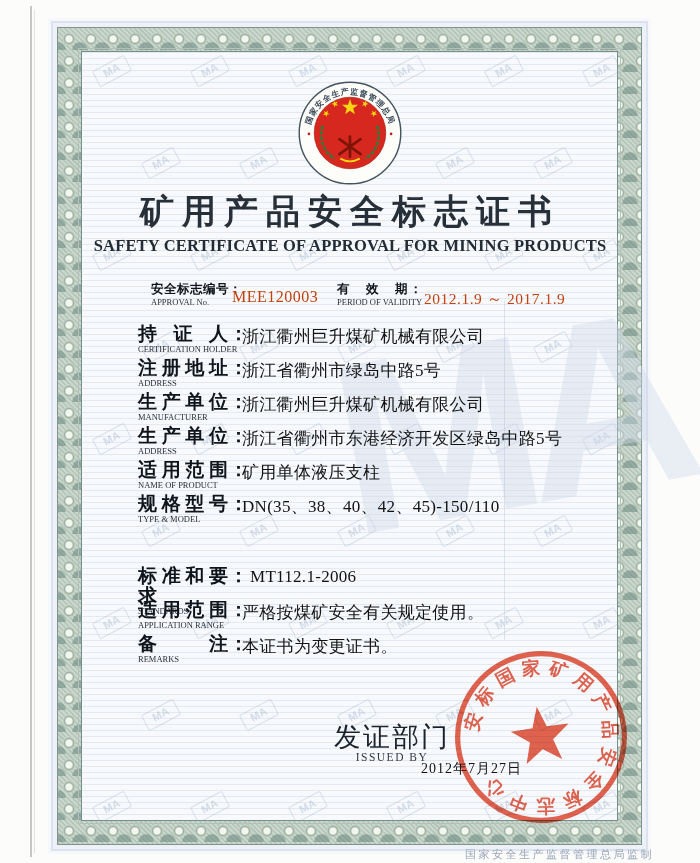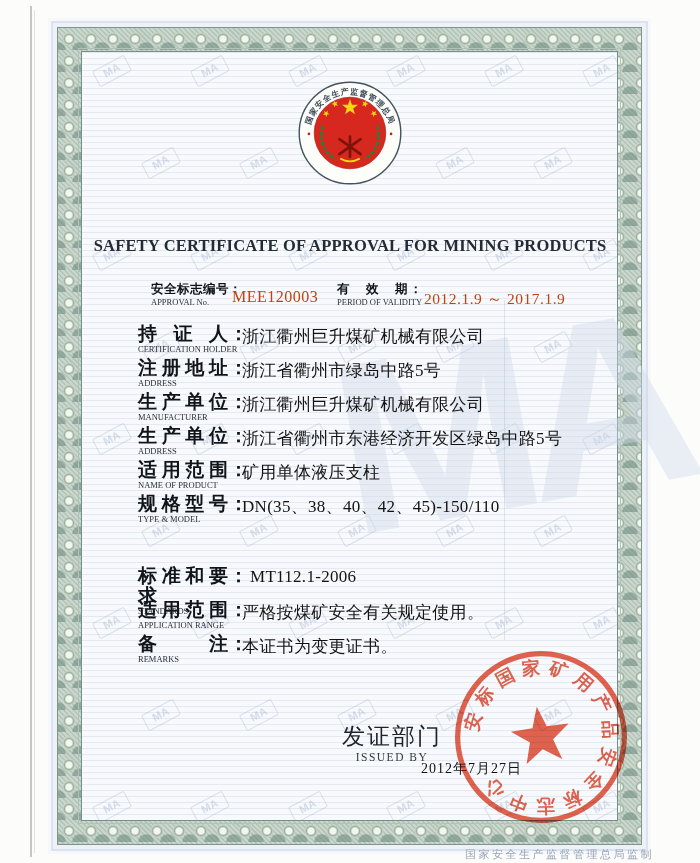--- a/index.html
+++ b/index.html
@@ -48,21 +48,21 @@
   .f-gap{margin-top:40px;}
   .f-label{width:90px;}
   .f-cn{display:block;width:90px;font-size:19px;font-weight:bold;color:#10151b;
       line-height:20px;text-align:justify;text-align-last:justify;}
   .f-colon{position:absolute;left:91px;top:0;font-size:19px;font-weight:bold;color:#10151b;line-height:20px;}
   .f-en{display:block;font-size:8.5px;color:#2c3139;line-height:10px;letter-spacing:0;}
   .f-val{position:absolute;left:104px;top:1px;font-size:17px;color:#131313;letter-spacing:.3px;white-space:nowrap;}
   .statement{position:absolute;left:119px;top:684px;width:477px;font-size:14px;
       line-height:17.5px;color:#141414;text-indent:2em;letter-spacing:.2px;}
   .issued{position:absolute;left:302px;top:724px;width:180px;text-align:center;}
-  .issued-cn{font-size:23px;color:#1c232c;letter-spacing:2px;line-height:26px;}
+  .issued-cn{font-size:27px;color:#1c232c;letter-spacing:2px;line-height:26px;}
   .issued-en{font-size:11.5px;color:#333a44;letter-spacing:1.5px;line-height:14px;}
   .issue-date{position:absolute;left:401px;top:760px;font-size:14px;color:#131313;letter-spacing:1px;margin-left:20px;}
   .footer-note{position:absolute;right:46px;top:847px;font-size:11px;color:#9aa5b5;letter-spacing:2.5px;}
   .seal{position:absolute;left:450px;top:646px;z-index:4;opacity:.85;mix-blend-mode:multiply;
       transform:rotate(-8deg);}
 </style>
 </head>
 <body>
 
 <div class="page">
@@ -152,20 +152,21 @@
       <use href="#ss" transform="translate(43,27) rotate(-22)"></use>
       <use href="#ss" transform="translate(77,27) rotate(22)"></use>
       <use href="#ss" transform="translate(33,38) rotate(-42)"></use>
       <use href="#ss" transform="translate(87,38) rotate(42)"></use>
       <path d="M 29,52 C 25,66 29,81 43,89" fill="none" stroke="#2a7d3a" stroke-width="3" stroke-dasharray="4 2"></path>
       <path d="M 91,52 C 95,66 91,81 77,89" fill="none" stroke="#2a7d3a" stroke-width="3" stroke-dasharray="4 2"></path>
       <path d="M 48,67 L 72,84 M 72,67 L 48,84 M 60,64 L 60,87" stroke="#7e1408" stroke-width="3" stroke-linecap="round"></path>
       <path d="M 49,89 Q 60,95 71,89" fill="none" stroke="#f8d614" stroke-width="2"></path>
     </svg>
 
+    <div class="cert-title">矿用产品安全标志证书</div>
     <div class="cert-subtitle">SAFETY CERTIFICATE OF APPROVAL FOR MINING PRODUCTS</div>
 
     <div class="ap" style="left:151px;top:282px;">
       <span class="ap-cn" style="display:block;">安全标志编号：</span>
       <span class="ap-en" style="display:block;">APPROVAL No.</span>
     </div>
     <div class="ap-val" style="left:232px;top:288px;">MEE120003</div>
     <div class="ap" style="left:337px;top:282px;">
       <span class="ap-cn" style="display:block;letter-spacing:2px;">有　效　期：</span>
       <span class="ap-en" style="display:block;">PERIOD OF VALIDITY</span>

